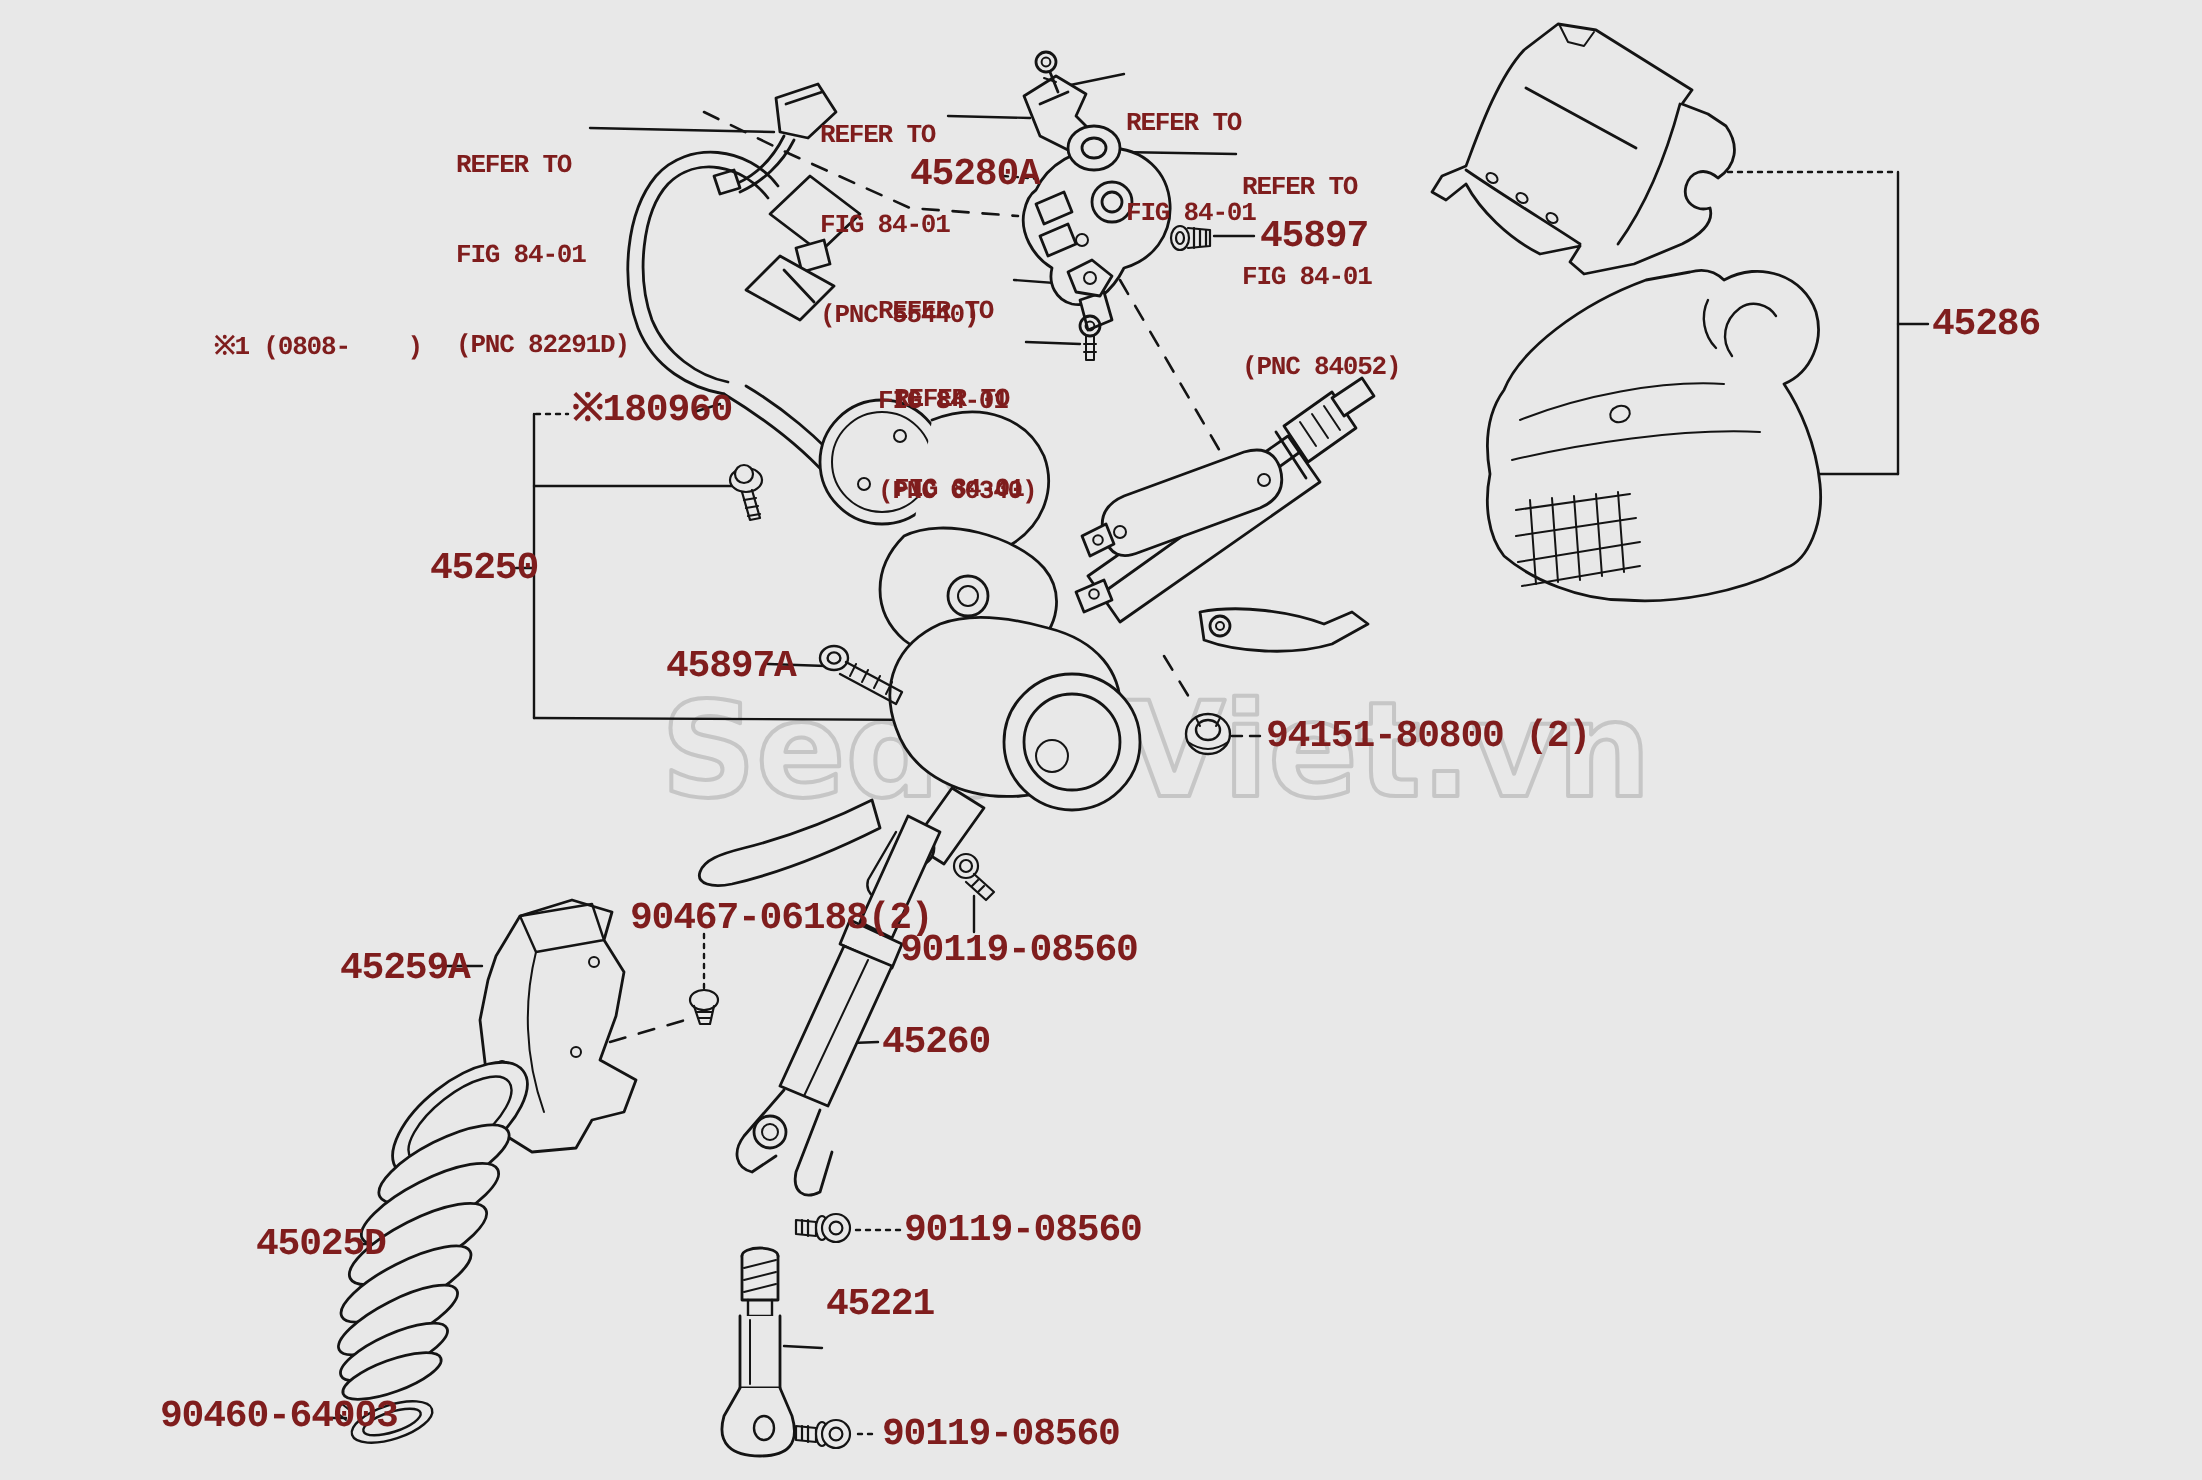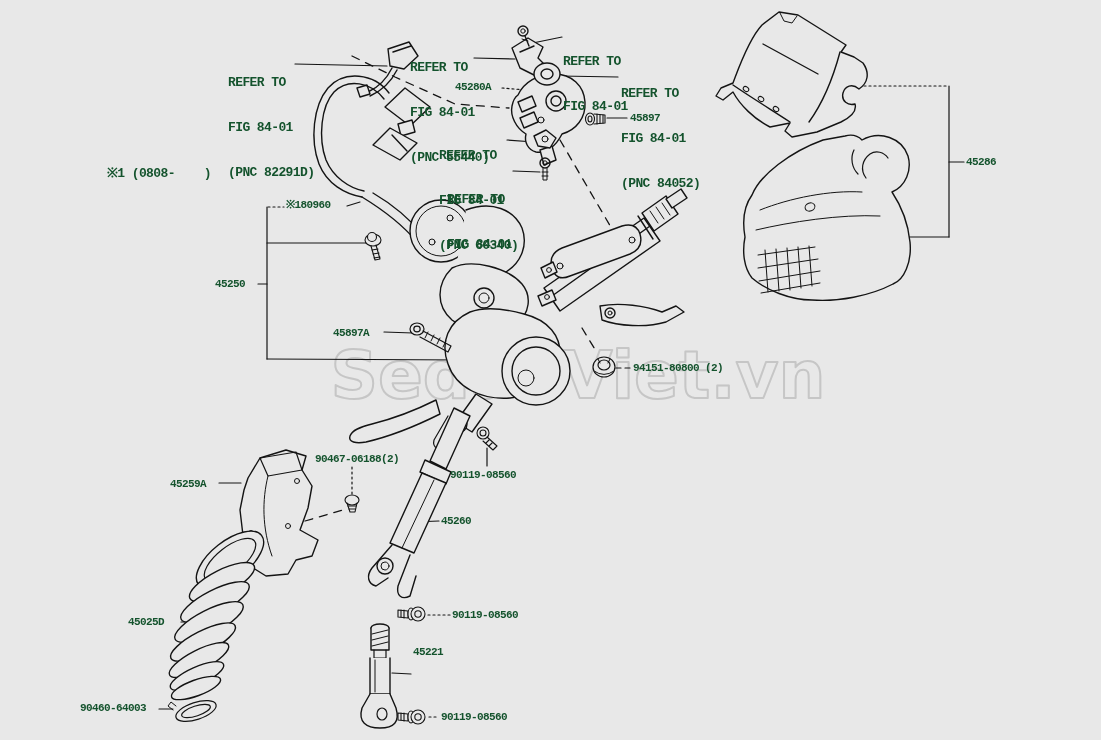--- a/index.html
+++ b/index.html
@@ -1,21 +1,21 @@
 <!DOCTYPE html>
 <html><head>
 <meta charset="utf-8">
 <style>
   html,body{margin:0;padding:0;background:#e8e8e8;}
   .stage{position:relative;width:1101px;height:740px;background:#e8e8e8;overflow:hidden;
          font-family:"Liberation Mono","DejaVu Sans Mono",monospace;}
   .stage svg{position:absolute;left:0;top:0;}
-  .lbl{position:absolute;color:#14532d;font-weight:700;font-size:13px;line-height:15px;
+  .lbl{position:absolute;color:#7f1d1d;font-weight:700;font-size:13px;line-height:15px;
        letter-spacing:-0.6px;white-space:pre;}
-  .pn{font-size:11px;}
+  .pn{font-size:19px;}
   .wm{user-select:none;}
 </style>
 </head>
 <body>
 
 <div class="stage">
 
 <svg width="1101" height="740" viewBox="0 0 1101 740" fill="none" stroke="#141414" stroke-width="1.4" stroke-linejoin="round" stroke-linecap="round">
 
   <text class="wm" x="578" y="398" text-anchor="middle" font-family="DejaVu Sans, sans-serif" font-size="66" font-weight="bold" fill="none" stroke="#c6c6c6" stroke-width="2">SedanViet.vn</text>

